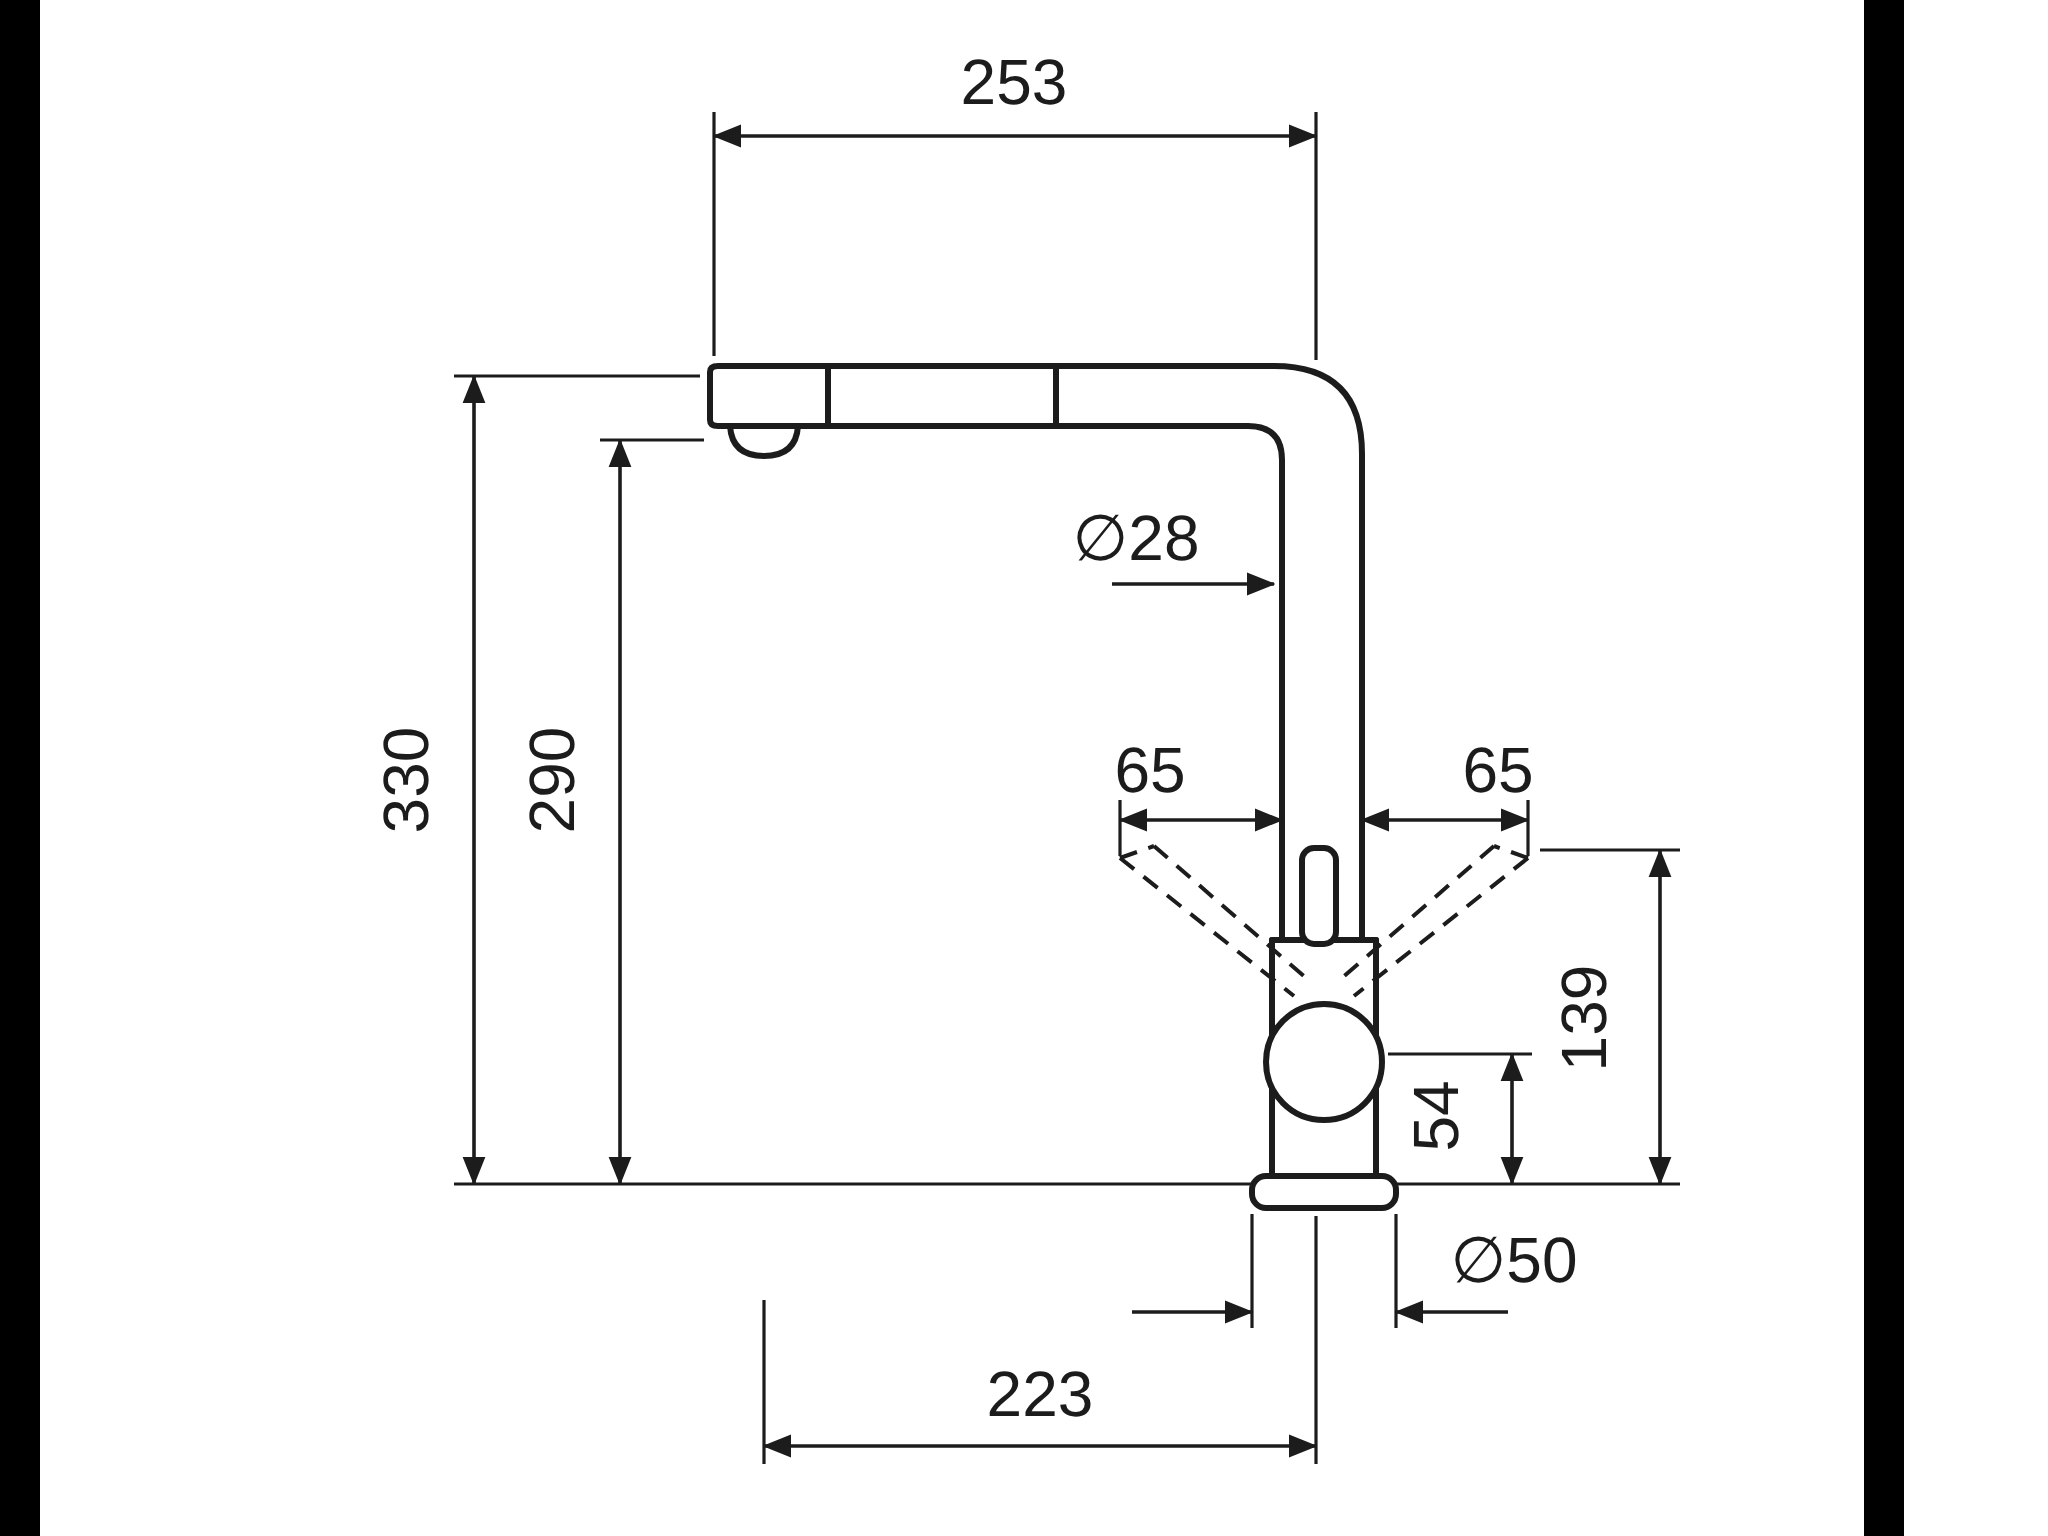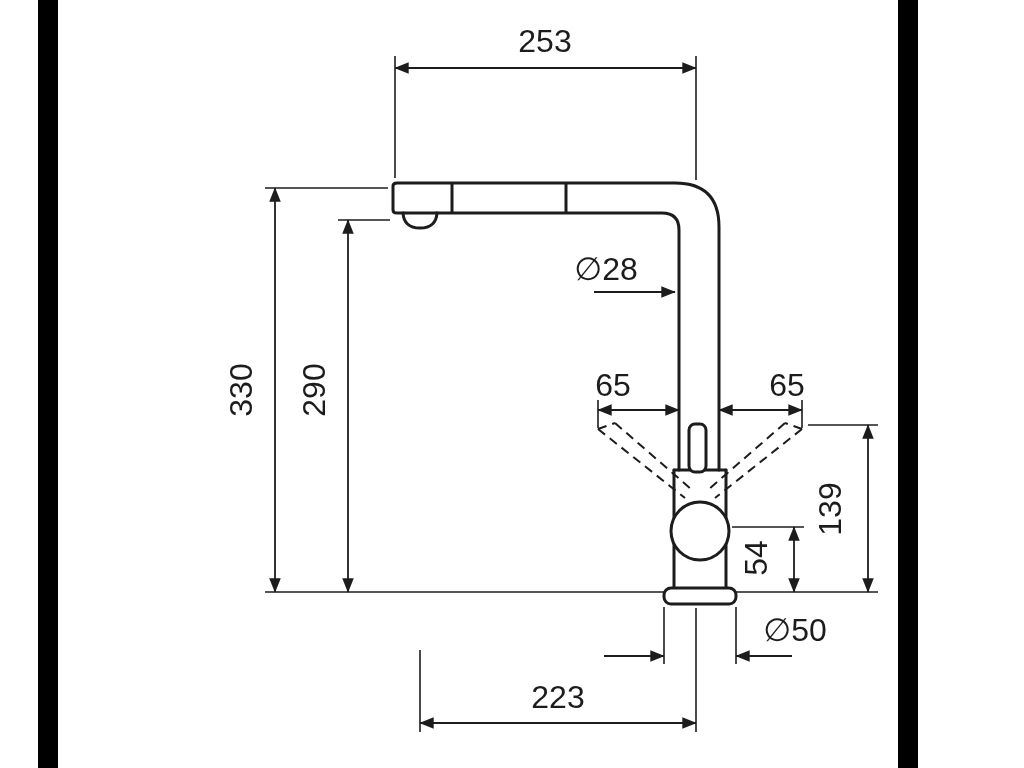--- a/index.html
+++ b/index.html
@@ -1,17 +1,17 @@
 <!DOCTYPE html>
 <html><head>
 <meta charset="utf-8">
 <style>
   html,body{margin:0;padding:0;background:#ffffff;}
-  .stage{position:relative;width:880px;height:768px;background:#ffffff;overflow:hidden;
-         font-family:"Liberation Sans", sans-serif;margin-left:38px;}
+  .stage{position:relative;width:952px;height:768px;background:#ffffff;overflow:hidden;
+         font-family:"Liberation Sans", sans-serif;}
   .letterbox{position:absolute;top:0;width:20px;height:768px;background:#000000;}
   .letterbox.left{left:0;}
   .letterbox.right{right:0;}
   svg text{font-family:"Liberation Sans", sans-serif;font-size:32px;fill:#1c1c1c;}
   .outline{fill:none;stroke:#1c1c1c;stroke-width:3;stroke-linejoin:round;stroke-linecap:round;}
   .solid-white{fill:#ffffff;stroke:#1c1c1c;stroke-width:3;}
   .dim{fill:none;stroke:#1c1c1c;stroke-width:1.8;}
   .thin{fill:none;stroke:#1c1c1c;stroke-width:1.6;}
   .dashed{fill:none;stroke:#1c1c1c;stroke-width:2;stroke-dasharray:9 6;}
 </style>

